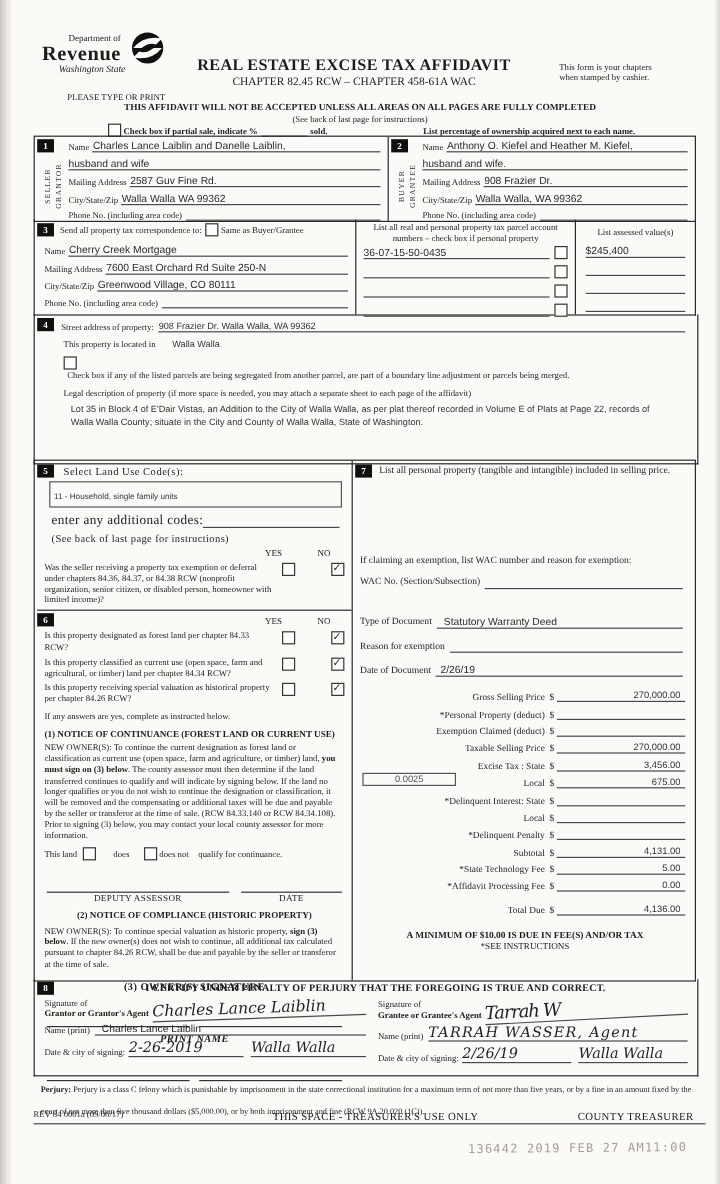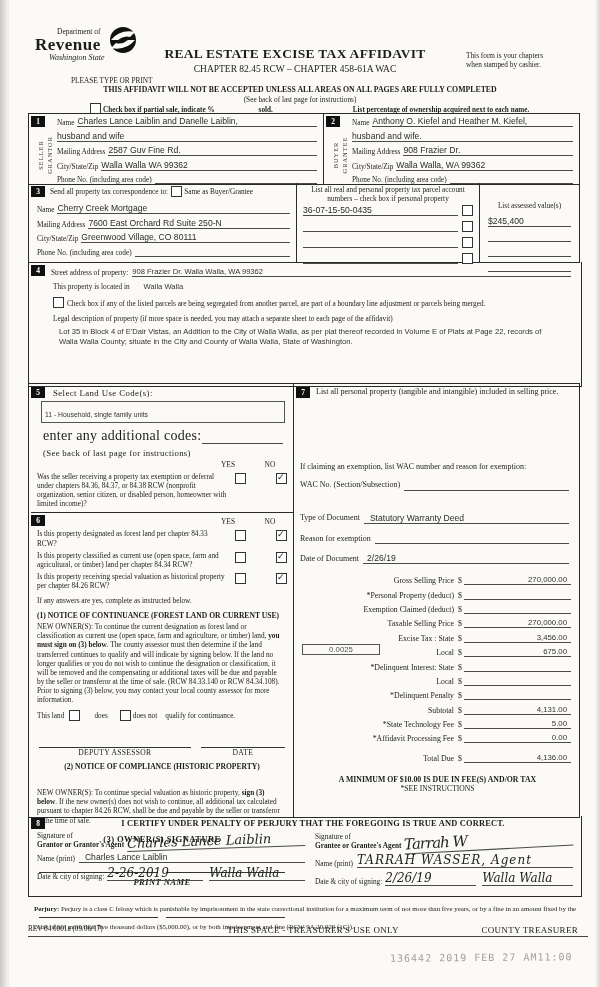--- a/index.html
+++ b/index.html
@@ -65,21 +65,21 @@
   <div class="abs center" style="left:120px;top:46px;width:350px;">
     <div style="font-size:13.5px;font-weight:bold;letter-spacing:0.3px;">REAL ESTATE EXCISE TAX AFFIDAVIT</div>
     <div style="font-size:9.5px;margin-top:2px;">CHAPTER 82.45 RCW – CHAPTER 458-61A WAC</div>
   </div>
 
   <div class="abs serif7" style="left:466px;top:51px;width:112px;">
     <div>This form is your chapters</div>
     <div>when stamped by cashier.</div>
   </div>
 
-  <div class="abs serif7" style="left:35px;top:76px;padding-left:36px;">PLEASE TYPE OR PRINT</div>
+  <div class="abs serif7" style="left:20px;top:76px;padding-left:36px;">PLEASE TYPE OR PRINT</div>
 
   <div class="abs center bold" style="left:0;top:85px;width:600px;font-size:7.8px;">THIS AFFIDAVIT WILL NOT BE ACCEPTED UNLESS ALL AREAS ON ALL PAGES ARE FULLY COMPLETED</div>
   <div class="abs center serif7" style="left:0;top:95px;width:600px;">(See back of last page for instructions)</div>
 
   <div class="abs" style="left:90px;top:103px;width:490px;display:flex;align-items:flex-end;">
     <span class="cb"></span>
     <span class="bold" style="font-size:7.2px;margin-left:2px;">Check box if partial sale, indicate %</span>
     <span style="width:38px;border-bottom:0.8px solid #555;margin:0 3px;"></span>
     <span class="bold" style="font-size:7.2px;">sold.</span>
     <span class="bold" style="font-size:7.2px;margin-left:80px;">List percentage of ownership acquired next to each name.</span>
@@ -183,21 +183,21 @@
       <div class="r" style="margin-top:5px;">
           <span class="u"></span>
           <span class="cb" style="margin-left:4px;"></span>
         </div>
       <div class="r" style="margin-top:5px;">
           <span class="u"></span>
           <span class="cb" style="margin-left:4px;"></span>
         </div>
     </div>
     <div style="flex:1;padding:2px 8px 0 8px;">
-      <div class="serif7 center" style="padding-top:16px;">List assessed value(s)</div>
+      <div class="serif7 center" style="padding-top:4px;">List assessed value(s)</div>
       <div class="r" style="margin-top:6px;">
           <span class="u typed">$245,400</span>
         </div>
       <div class="r" style="margin-top:5px;">
           <span class="u"></span>
         </div>
       <div class="r" style="margin-top:5px;">
           <span class="u"></span>
         </div>
       <div class="r" style="margin-top:5px;">
@@ -209,40 +209,40 @@
   <div class="abs box" style="left:28px;top:262px;width:550px;height:121px;border-top:none;padding:3px 0 0 2px;">
     <div style="display:flex;align-items:flex-end;">
       <span class="badge" style="margin-bottom:1px;">4</span>
       <span class="serif7" style="margin-left:6px;">Street address of property:</span>
       <span class="u typed-sm" style="margin:0 10px 0 4px;">908 Frazier Dr.  Walla Walla, WA 99362</span>
     </div>
     <div style="display:flex;align-items:flex-end;margin:5px 0 0 22px;">
       <span class="serif7">This property is located in</span>
       <span class="typed-sm" style="margin-left:14px;">Walla Walla</span>
     </div>
-    <div style="display:flex;align-items:flex-end;margin:6px 0 0 22px;">
+    <div style="display:flex;align-items:flex-start;margin:6px 0 0 22px;flex-direction:column;">
       <span class="cb"></span>
       <span class="serif7" style="margin-left:3px;width:500px;">Check box if any of the listed parcels are being segregated from another parcel, are part of a boundary line adjustment or parcels being merged.</span>
     </div>
     <div class="serif7" style="margin:6px 0 0 22px;">Legal description of property (if more space is needed, you may attach a separate sheet to each page of the affidavit)</div>
     <div class="typed-sm" style="margin:4px 30px 0 28px;line-height:1.35;">Lot 35 in Block 4 of E'Dair Vistas, an Addition to the City of Walla Walla, as per plat thereof recorded in Volume E of Plats at Page 22, records of Walla Walla County; situate in the City and County of Walla Walla, State of Washington.</div>
   </div>
 
   <div class="abs box" style="left:28px;top:383px;width:550px;height:433px;border-top:1.4px solid #2a2a2a;display:flex;">
 
     <div style="width:262px;border-right:1.4px solid #2a2a2a;position:relative;padding:3px 0 0 2px;">
       <div style="display:flex;align-items:flex-end;">
         <span class="badge">5</span>
         <span style="font-size:8.8px;letter-spacing:0.4px;margin-left:8px;">Select Land Use Code(s):</span>
       </div>
       <div style="border:1px solid #555;margin:3px 8px 0 10px;padding:1px 3px;">
         <span style="font-family:'Liberation Sans',sans-serif;font-size:6.8px;color:#333;">11 - Household, single family units</span>
       </div>
       <div class="r" style="margin:5px 10px 0 12px;">
-        <span style="font-size:14px;letter-spacing:0.3px;">enter any additional codes:</span>
+        <span style="font-size:11px;letter-spacing:0.3px;">enter any additional codes:</span>
         <span class="u"></span>
       </div>
       <div style="font-size:8.8px;letter-spacing:0.3px;margin:4px 0 0 12px;">(See back of last page for instructions)</div>
       <div class="yesno">
         <span>YES</span>
           <span>NO</span>
       </div>
       <div class="q-row">
         <span class="qtext">Was the seller receiving a property tax exemption or deferral under chapters 84.36, 84.37, or 84.38 RCW (nonprofit organization, senior citizen, or disabled person, homeowner with limited income)?</span>
         <span class="qboxes">
@@ -298,21 +298,21 @@
           <div class="sig-line"></div>
           <div class="center" style="font-size:7.6px;letter-spacing:0.3px;">DEPUTY ASSESSOR</div>
         </div>
         <div style="flex:1;">
           <div class="sig-line"></div>
           <div class="center" style="font-size:7.6px;letter-spacing:0.3px;">DATE</div>
         </div>
       </div>
 
       <div class="bold center" style="font-size:7.6px;margin-top:5px;">(2)  NOTICE OF COMPLIANCE (HISTORIC PROPERTY)</div>
-      <div class="serif7" style="margin:17px 8px 0 6px;"><span>NEW OWNER(S): To continue special valuation as historic property, </span><span class="bold">sign (3) below</span><span>. If the new owner(s) does not wish to continue, all additional tax calculated pursuant to chapter 84.26 RCW, shall be due and payable by the seller or transferor at the time of sale.</span></div>
+      <div class="serif7" style="margin:4px 8px 0 6px;"><span>NEW OWNER(S): To continue special valuation as historic property, </span><span class="bold">sign (3) below</span><span>. If the new owner(s) does not wish to continue, all additional tax calculated pursuant to chapter 84.26 RCW, shall be due and payable by the seller or transferor at the time of sale.</span></div>
 
       <div class="bold center" style="font-size:8.6px;margin-top:9px;letter-spacing:0.4px;">(3)  OWNER(S) SIGNATURE</div>
       <div style="display:flex;margin:16px 8px 0 8px;">
         <div class="sig-line" style="flex:1;margin-right:8px;"></div>
         <div class="sig-line" style="flex:1;"></div>
       </div>
       <div class="bold center" style="font-size:8.6px;margin-top:4px;letter-spacing:0.4px;font-style:italic;">PRINT NAME</div>
       <div style="display:flex;margin:18px 8px 0 8px;">
         <div class="sig-line" style="flex:1;margin-right:8px;"></div>
         <div class="sig-line" style="flex:1;"></div>

